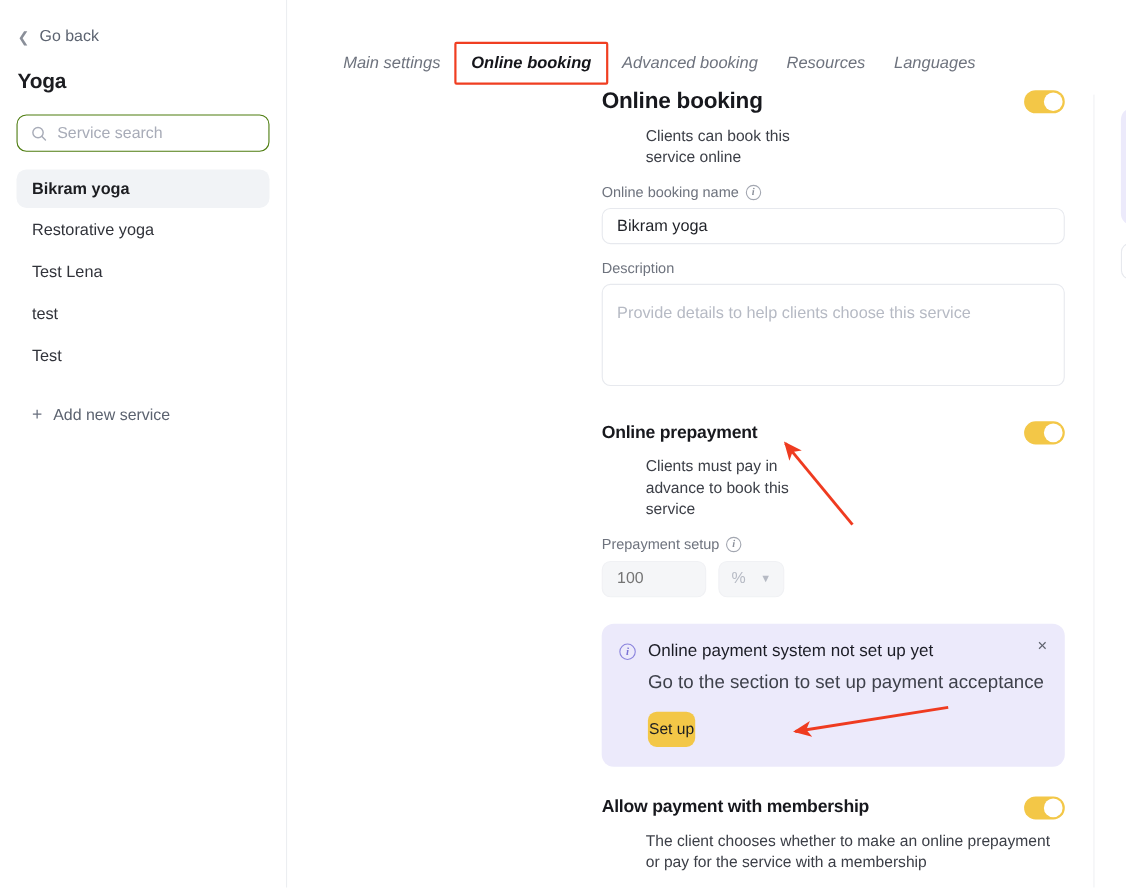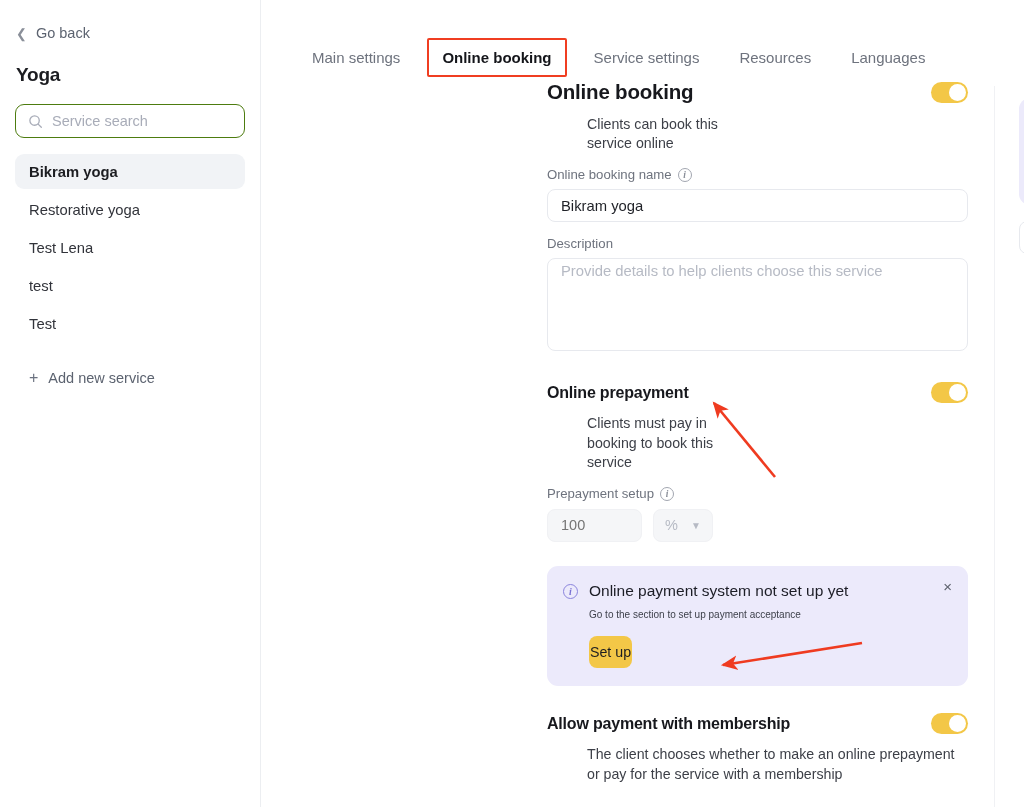--- a/index.html
+++ b/index.html
@@ -53,22 +53,22 @@
   .add-service {
     display: flex; align-items: center; gap: 10px;
     padding: 0 29px; height: 28px; margin-top: 23px;
     color: #5c6370; font-size: 14.5px; cursor: pointer;
   }
   .add-service .plus { font-size: 16px; color: #6b7280; line-height: 1; }
 
   
   .main { flex: 1; position: relative; height: 807px; }
   .tabs {
-    display: flex; align-items: center; gap: 14px;
-    padding: 35px 0 0 38px; height: 80px;
+    display: flex; align-items: center; gap: 0;
+    padding: 35px 0 0 38px; height: 80px; font-style: italic;
   }
   .tab {
     font-size: 15px; color: #6e737e; cursor: pointer;
     padding: 9px 13px; border-radius: 4px; white-space: nowrap;
   }
   .tab.active {
     color: #14151a; font-weight: 700;
     border: 2px solid #f03e21; border-radius: 2px;
     padding: 9px 13px;
   }
@@ -110,21 +110,21 @@
   }
   .txt-input {
     margin-top: 7px; width: 421px; height: 33px;
     border: 1px solid #e7e9ee; border-radius: 8px;
     padding: 0 13px; font-size: 14.8px; color: #1f2127;
     font-family: "Liberation Sans", sans-serif; outline: none; background: #fff;
   }
   .txt-area {
     margin-top: 7px; width: 421px; height: 93px;
     border: 1px solid #e7e9ee; border-radius: 8px;
-    padding: 4px 13px; font-size: 14.8px; color: #1f2127; resize: none;
+    padding: 18px 13px; font-size: 14.8px; color: #1f2127; resize: none;
     font-family: "Liberation Sans", sans-serif; outline: none; background: #fff;
   }
   .txt-area::placeholder { color: #b6bac4; }
 
   .prepay-row { display: flex; gap: 11px; margin-top: 8px; }
   .dis-input {
     width: 95px; height: 33px; border-radius: 8px;
     background: #f5f6f8; border: 1px solid #f0f1f4;
     padding: 0 13px; font-size: 14.5px; color: #b6bac4;
     font-family: "Liberation Sans", sans-serif; outline: none;
@@ -144,21 +144,21 @@
   }
   .alert-row { display: flex; gap: 11px; }
   .alert-i {
     width: 15px; height: 15px; border-radius: 50%;
     border: 1px solid #8b84dd; color: #7a72d4;
     font-size: 10px; line-height: 13px; text-align: center; flex: 0 0 15px;
     font-family: "Liberation Serif", serif; font-style: italic; font-weight: 700;
     margin-top: 2px;
   }
   .alert-title { font-size: 15.5px; font-weight: 400; color: #1c1d26; }
-  .alert-desc { font-size: 10px; color: #3e414b; margin-top: 8px; line-height: 1.35; }
+  .alert-desc { font-size: 17px; color: #3e414b; margin-top: 8px; line-height: 1.35; }
   .alert-x {
     position: absolute; right: 16px; top: 13px;
     font-size: 15px; color: #5d616c; cursor: pointer; line-height: 1;
   }
   .btn-setup {
     margin-top: 15px; margin-left: 26px; display: inline-block;
     background: #f3c747; color: #1c1d21;
     font-size: 14.2px; border: none; border-radius: 8px;
     padding: 8px 1px; cursor: pointer;
     font-family: "Liberation Sans", sans-serif;
@@ -231,21 +231,21 @@
   <section class="main">
 
     <nav class="tabs">
       <div class="tab">
         <span>Main settings</span>
       </div>
       <div class="tab active">
         <span>Online booking</span>
       </div>
       <div class="tab">
-        <span>Service settings</span>
+        <span>Advanced booking</span>
       </div>
       <div class="tab">
         <span>Resources</span>
       </div>
       <div class="tab">
         <span>Languages</span>
       </div>
     </nav>
 
     <div class="divider-v"></div>
@@ -272,21 +272,21 @@
       </div>
       <textarea class="txt-area" placeholder="Provide details to help clients choose this service" style=""></textarea>
 
       
       <div class="sec-head" style="margin-top:27px;align-items:center;">
         <div class="h-title sm">Online prepayment</div>
         <div class="toggle">
           <div class="knob"></div>
         </div>
       </div>
-      <div class="sub">Clients must pay in booking to book this service</div>
+      <div class="sub">Clients must pay in advance to book this service</div>
 
       <div class="field-label">
         <span>Prepayment setup</span>
         <span class="info-i">i</span>
       </div>
       <div class="prepay-row">
         <input class="dis-input" disabled="" placeholder="100" style="">
         <div class="dis-select">
           <span>%</span>
           <span class="cv">▼</span>

